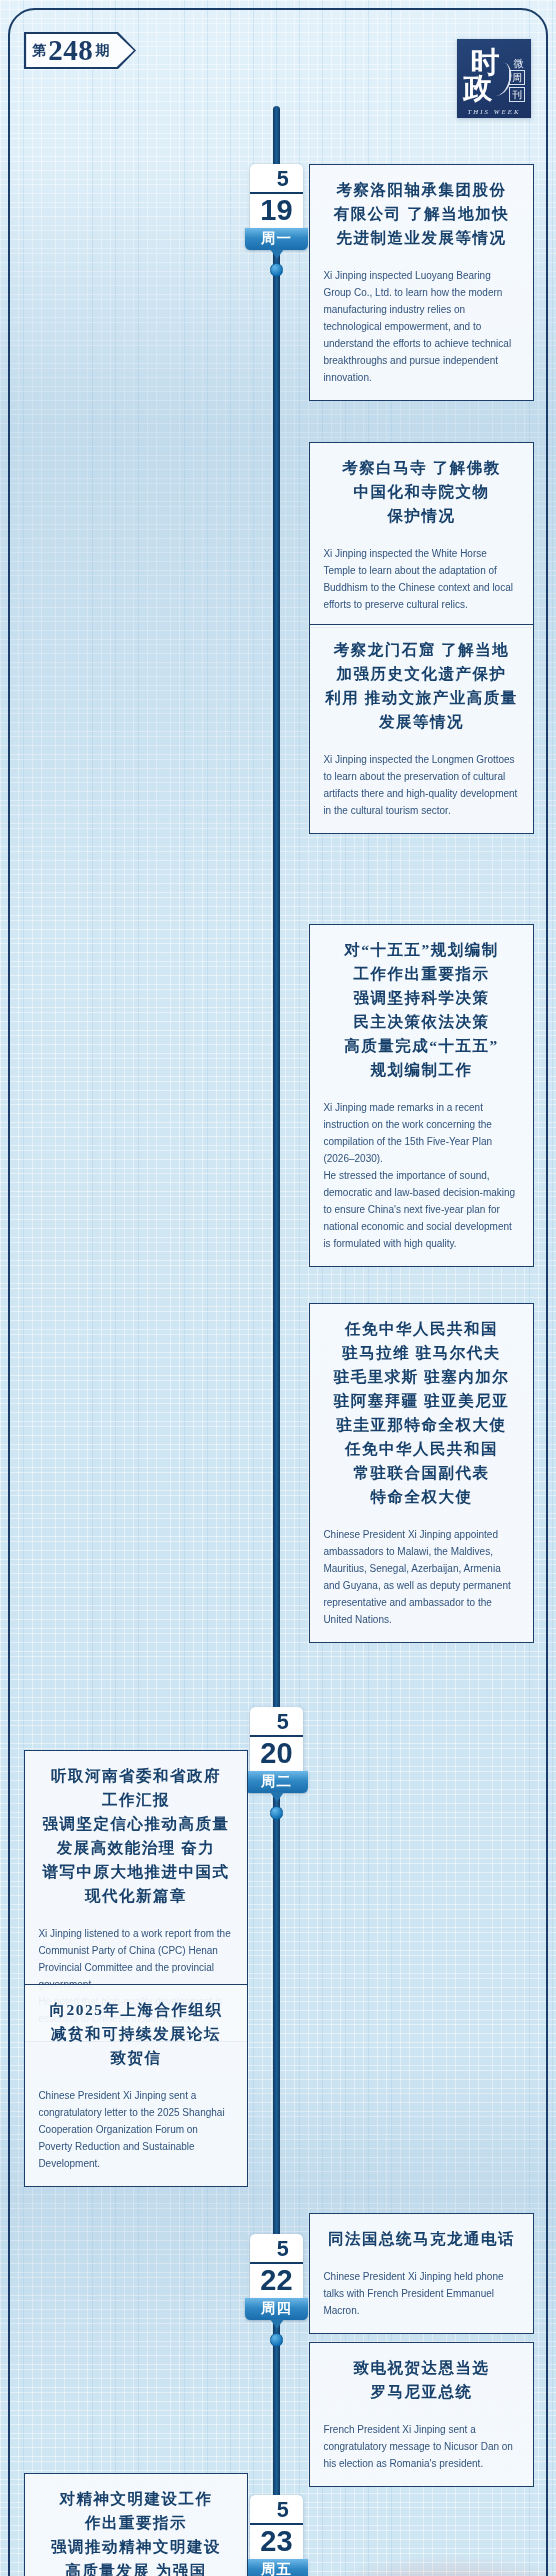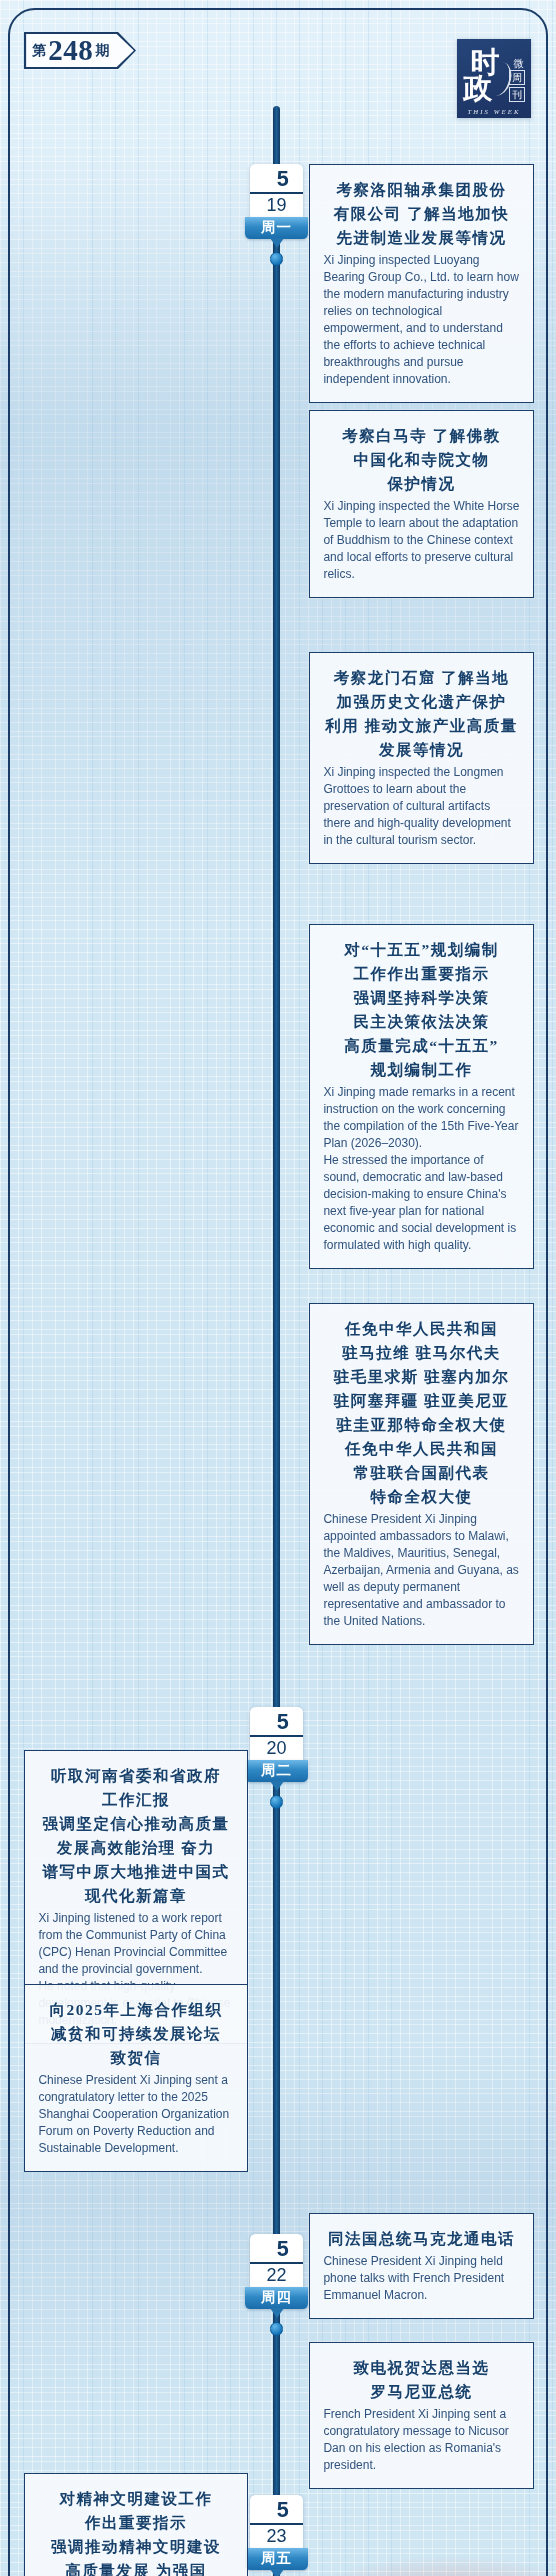--- a/index.html
+++ b/index.html
@@ -52,38 +52,38 @@
   
   .tl-line{position:absolute;left:273px;top:106px;width:7.2px;height:3400px;
     background:linear-gradient(90deg,#123a61,#1c5f97 50%,#123a61);border-radius:3.6px;}
 
   
   .badge{position:absolute;left:250px;width:53px;display:flex;flex-direction:column;align-items:center;}
   .dbox{width:53px;background:#ffffff;border-radius:5.2px 5.2px 0 0;padding:4.1px 0 1px;
     box-shadow:0 1px 3.6px rgba(20,60,100,.28);}
   .dmonth{font-size:21.6px;font-weight:700;color:#123c66;line-height:1;text-align:center;transform:translateX(6.2px);}
   .dline{height:1.5px;background:#123c66;margin:2.6px 0 2.1px;}
-  .dday{font-size:18px;font-weight:400;color:#123c66;line-height:1;text-align:center;padding-bottom:2.1px;}
+  .dday{font-size:29px;font-weight:700;color:#123c66;line-height:1;text-align:center;padding-bottom:2.1px;}
   .dweek{width:63px;height:21.6px;border-radius:0 0 5.2px 5.2px;
     background:linear-gradient(180deg,#6db8e8 0%,#2f88c4 45%,#1a6cab 100%);
     color:#fff;font-size:14.4px;font-weight:700;letter-spacing:1px;display:flex;align-items:center;justify-content:center;
     box-shadow:0 1px 2.6px rgba(20,60,100,.3);}
   .dptr{width:0;height:0;border-left:7.2px solid transparent;border-right:7.2px solid transparent;
     border-top:10.3px solid #2273ae;margin-top:-0.5px;}
   .ddot{width:13.4px;height:13.4px;border-radius:50%;margin-top:4.1px;
     background:radial-gradient(circle at 35% 30%,#63b9ec,#0f6fb4 75%);border:1.5px solid #0c5c98;box-sizing:border-box;}
 
   
   .card{position:absolute;width:225px;background:rgba(246,250,253,.93);
     border:1.5px solid #1c3f6a;box-sizing:border-box;padding:13.4px 13.4px;}
   .card.right{left:309px;}
   .card.left{left:24px;width:224px;}
   .zh{font-family:"Liberation Serif",serif;color:#17406b;font-size:15.5px;line-height:24px;
     letter-spacing:1.5px;font-weight:700;white-space:pre-line;text-align:center;}
-  .en{margin-top:2px;color:#2f527c;font-size:12px;line-height:17px;white-space:pre-line;}
+  .en{margin-top:17px;color:#2f527c;font-size:10px;line-height:17px;white-space:pre-line;}
 </style>
 </head>
 <body>
 
 <div id="canvas">
   <div class="bg-grid"></div>
   <div class="photo-band band-factory"></div>
   <div class="photo-band band-meeting"></div>
   <div class="band-flag"></div>
 
@@ -155,28 +155,28 @@
 
   </div>
 
   <div class="card right" style="top:164px">
     <div class="zh">考察洛阳轴承集团股份
 有限公司 了解当地加快
 先进制造业发展等情况</div>
     <div class="en">Xi Jinping inspected Luoyang Bearing Group Co., Ltd. to learn how the modern manufacturing industry relies on technological empowerment, and to understand the efforts to achieve technical breakthroughs and pursue independent innovation.</div>
   </div>
 
-  <div class="card right" style="top:410px">
+  <div class="card right" style="top:442px">
     <div class="zh">考察白马寺 了解佛教
 中国化和寺院文物
 保护情况</div>
     <div class="en">Xi Jinping inspected the White Horse Temple to learn about the adaptation of Buddhism to the Chinese context and local efforts to preserve cultural relics.</div>
   </div>
 
-  <div class="card right" style="top:652px">
+  <div class="card right" style="top:624px">
     <div class="zh">考察龙门石窟 了解当地
 加强历史文化遗产保护
 利用 推动文旅产业高质量
 发展等情况</div>
     <div class="en">Xi Jinping inspected the Longmen Grottoes to learn about the preservation of cultural artifacts there and high-quality development in the cultural tourism sector.</div>
   </div>
 
   <div class="card right" style="top:924px">
     <div class="zh">对“十五五”规划编制
 工作作出重要指示

